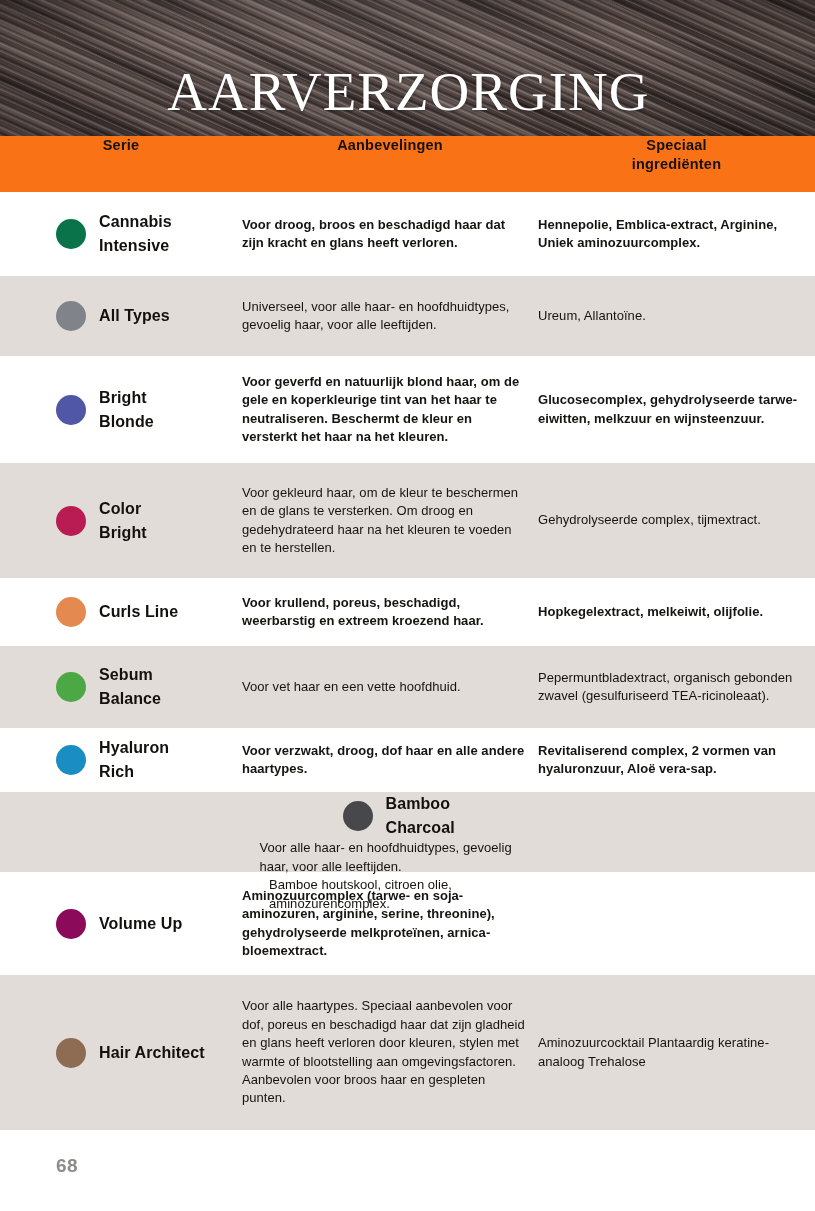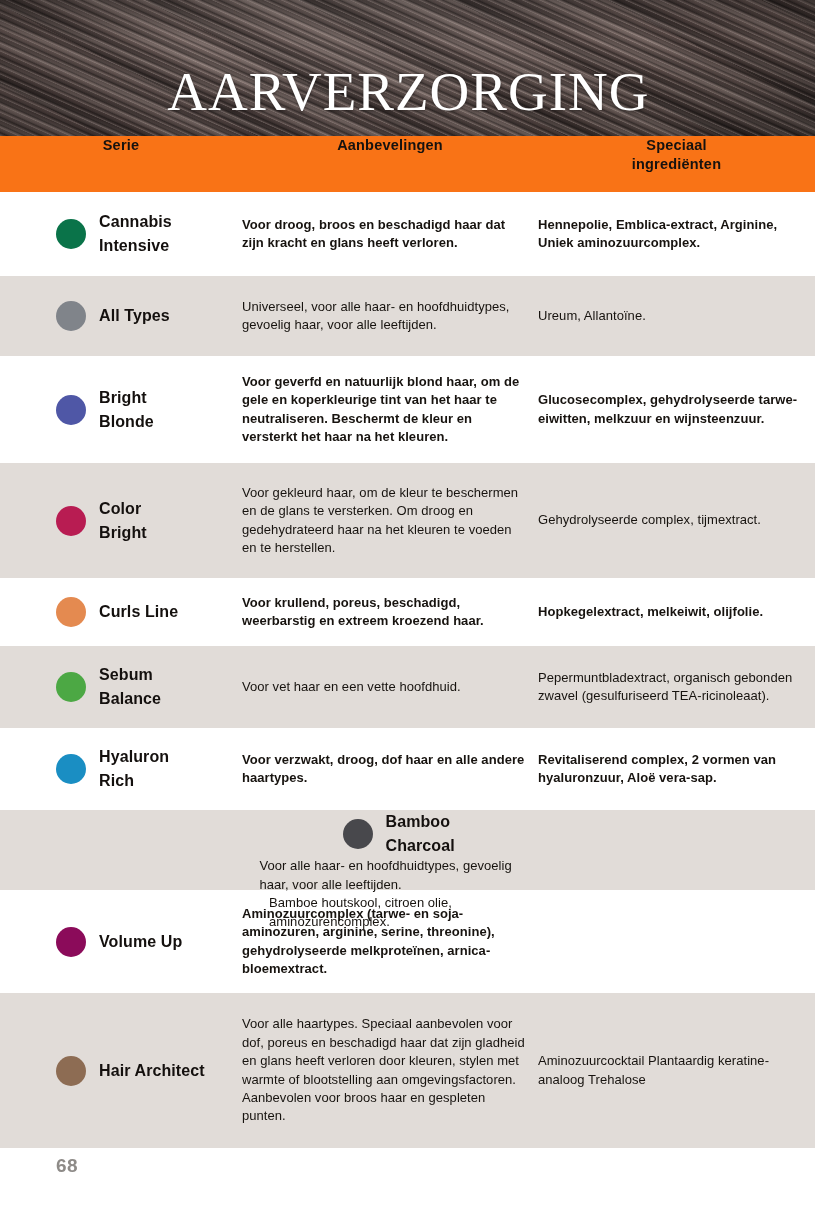--- a/index.html
+++ b/index.html
@@ -170,21 +170,21 @@
           <div class="c3 cellx">Hopkegelextract, melkeiwit, olijfolie.</div>
         </div>
         <div class="row alt" style="height: 82px;">
           <div class="serie">
             <span class="dot" style="background: rgb(76, 168, 68);"></span>
             <span class="serie-name"><span>Sebum</span><br><span>Balance</span></span>
           </div>
           <div class="c2 cellx">Voor vet haar en een vette hoofdhuid.</div>
           <div class="c3 cellx">Pepermuntbladextract, organisch gebonden zwavel (gesulfuriseerd TEA-ricinoleaat).</div>
         </div>
-        <div class="row bold-row" style="height: 82px;">
+        <div class="row bold-row" style="height: 64px;">
           <div class="serie">
             <span class="dot" style="background: rgb(26, 142, 195);"></span>
             <span class="serie-name"><span>Hyaluron</span><br><span>Rich</span></span>
           </div>
           <div class="c2 cellx">Voor verzwakt, droog, dof haar en alle andere haartypes.</div>
           <div class="c3 cellx">Revitaliserend complex, 2 vormen van hyaluronzuur, Aloë vera-sap.</div>
         </div>
         <div class="row alt" style="height: 80px; flex-direction: column;">
           <div class="serie">
             <span class="dot" style="background: rgb(72, 72, 76);"></span>

